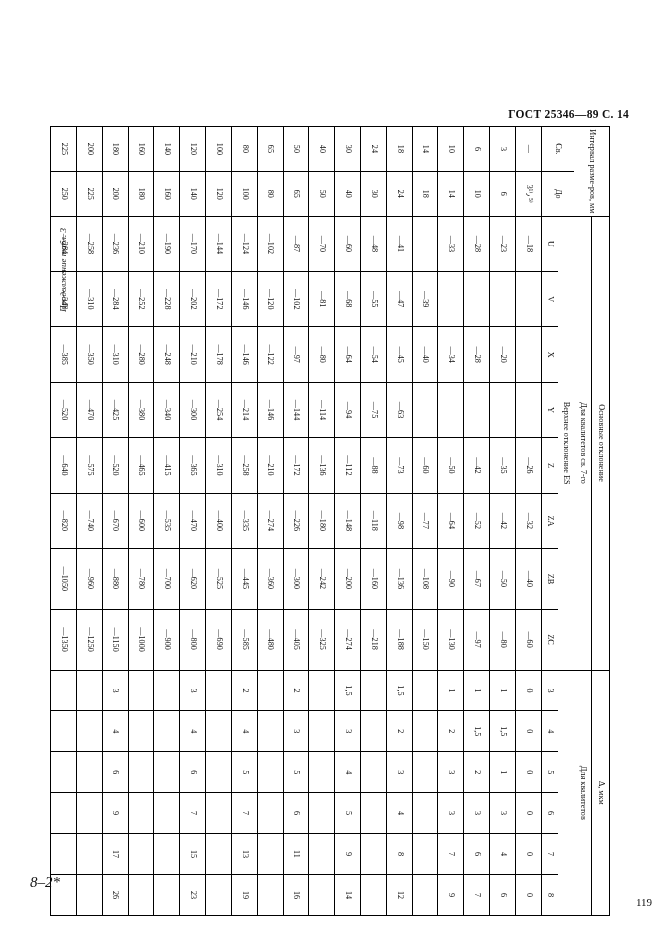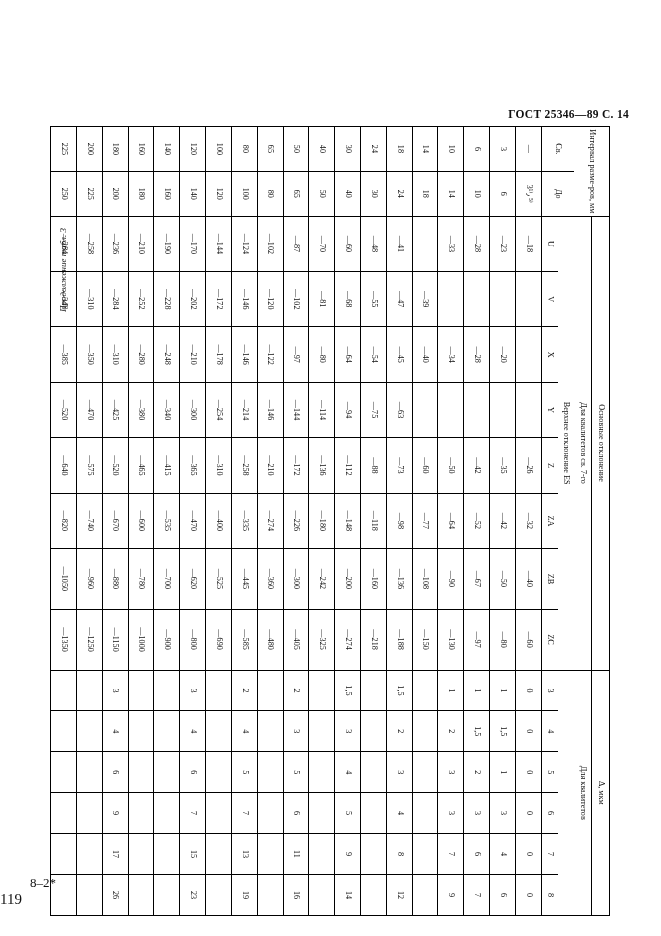--- a/index.html
+++ b/index.html
@@ -46,29 +46,30 @@
     left: 34px;
     top: 92px;
     height: 120px;
   }
 
   
   .folio-left {
     position: absolute;
     left: 30px;
     bottom: 45px;
-    font-size: 13px;
+    font-size: 15px;
+    font-style: italic;
   }
   .folio-center {
     position: absolute;
     left: 0;
     right: 9px;
     bottom: 28px;
-    text-align: left;
-    font-size: 15px;
+    text-align: right;
+    font-size: 11px;
   }
 
   
   
   .rot-wrap {
     position: absolute;
     left: 50px;
     top: 86px;
     width: 790px;   
     height: 560px;  

